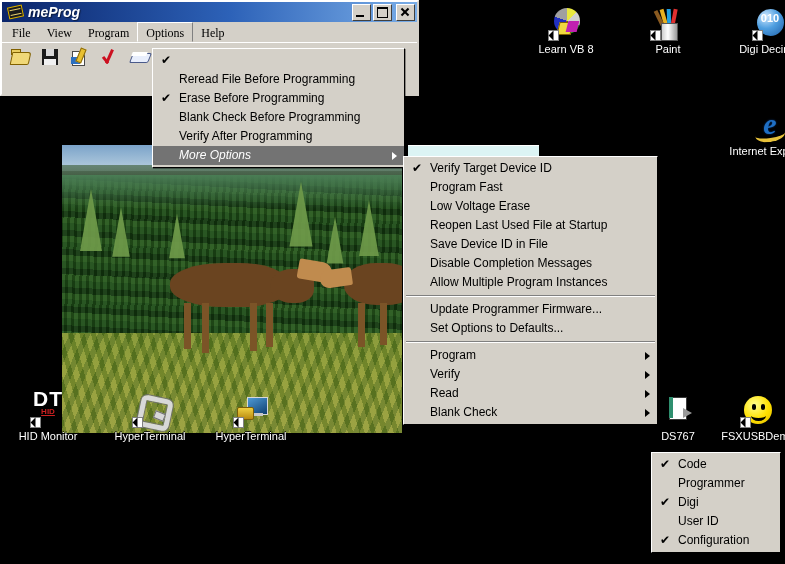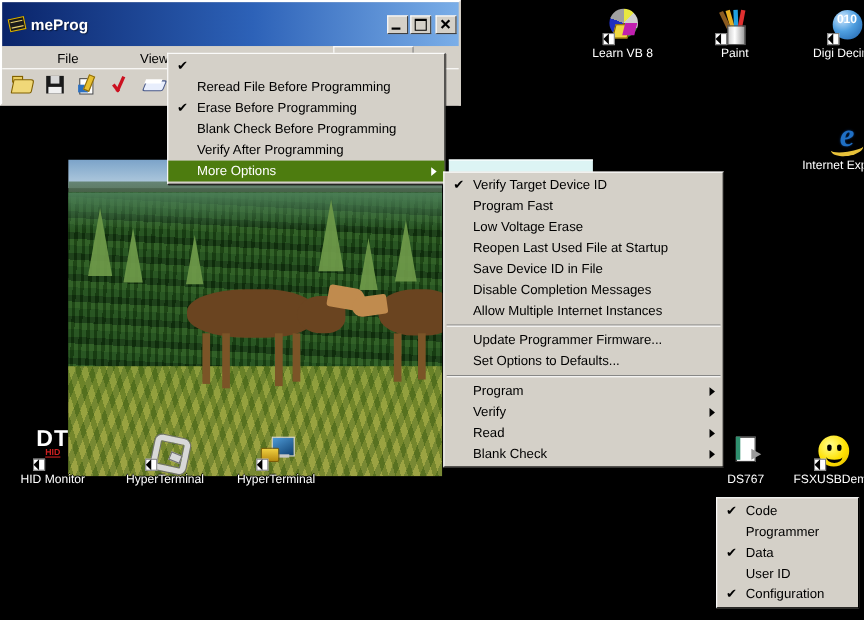--- a/index.html
+++ b/index.html
@@ -258,26 +258,27 @@
     position: absolute;
     left: 0; top: 0;
     width: 419px; height: 96px;
     background: #d4d0c8;
     border: 2px solid #d4d0c8;
     border-top: 2px solid #ffffff;
     border-left: 2px solid #ffffff;
     box-sizing: border-box;
   }
   #titlebar {
-    height: 40px;
+    height: 20px;
     background: linear-gradient(90deg, #0a246a 0%, #2d62b8 55%, #7aaee8 100%);
     display: flex;
     align-items: center;
     padding: 0 2px 0 4px;
     box-sizing: border-box;
+    font-style: italic;
   }
   #title-icon {
     position: relative;
     width: 18px; height: 16px; margin-right: 4px; flex: 0 0 auto;
   }
   #title-icon .chip {
     position: absolute; left: 2px; top: 2px; width: 13px; height: 10px;
     background: #1a1a1a; border: 1px solid #d8b000; transform: rotate(-12deg);
   }
   #title-icon .chip:before, #title-icon .chip:after {
@@ -313,22 +314,21 @@
     background: #d4d0c8;
     padding-left: 2px;
   }
   .menu-title {
     padding: 2px 8px 0 8px;
     font-size: 12px;
     color: #000000;
     line-height: 18px;
     height: 20px;
     box-sizing: border-box;
-    font-family: Liberation Sans, sans-serif;
-    margin-left: 40px;
+    font-family: Liberation Serif, serif;
   }
   .menu-title.open {
     background: #d4d0c8;
     border: 1px solid;
     border-color: #ffffff #808080 #d4d0c8 #ffffff;
     padding-top: 1px;
   }
 
   #toolbar {
     height: 28px;
@@ -411,22 +411,23 @@
     position: relative;
     height: 19px;
     line-height: 19px;
     font-size: 12px;
     color: #000000;
     padding-left: 26px;
     padding-right: 22px;
     white-space: nowrap;
   }
   .menu .mi.selected {
-    background: #4d7c0f;
+    background: #737373;
     color: #ffffff;
+    font-style: italic;
   }
   .menu .mi .check {
     position: absolute;
     left: 8px; top: 0;
     font-size: 12px;
     line-height: 19px;
   }
   .menu .mi .arrow {
     position: absolute;
     right: 7px; top: 6px;
@@ -585,21 +586,21 @@
       <div class="winbtn close">
           <span class="x1"></span>
           <span class="x2"></span>
         </div>
     </div>
 
     <div id="menubar">
       <div class="menu-title">File</div>
       <div class="menu-title">View</div>
       <div class="menu-title">Program</div>
-      <div class="menu-title open">Messages</div>
+      <div class="menu-title open">Options</div>
       <div class="menu-title">Help</div>
     </div>
 
     <div id="toolbar">
       <div class="tbtn tb-open">
           <span class="tab"></span>
           <span class="f"></span>
         </div>
       <div class="tbtn tb-save">
           <span class="body"></span>
@@ -660,21 +661,21 @@
     <div class="mi">
       <span>Reopen Last Used File at Startup</span>
     </div>
     <div class="mi">
       <span>Save Device ID in File</span>
     </div>
     <div class="mi">
       <span>Disable Completion Messages</span>
     </div>
     <div class="mi">
-      <span>Allow Multiple Internet Instances</span>
+      <span>Allow Multiple Program Instances</span>
     </div>
     <div class="sep"></div>
     <div class="mi">
       <span>Update Programmer Firmware...</span>
     </div>
     <div class="mi">
       <span>Set Options to Defaults...</span>
     </div>
     <div class="sep"></div>
     <div class="mi">
@@ -698,21 +699,21 @@
   <div class="menu" id="menu-erase">
     <div class="mi">
       <span class="check">✔</span>
       <span>Code</span>
     </div>
     <div class="mi">
       <span>Programmer</span>
     </div>
     <div class="mi">
       <span class="check">✔</span>
-      <span>Data</span>
+      <span>Digi</span>
     </div>
     <div class="mi">
       <span>User ID</span>
     </div>
     <div class="mi">
       <span class="check">✔</span>
       <span>Configuration</span>
     </div>
   </div>
 

